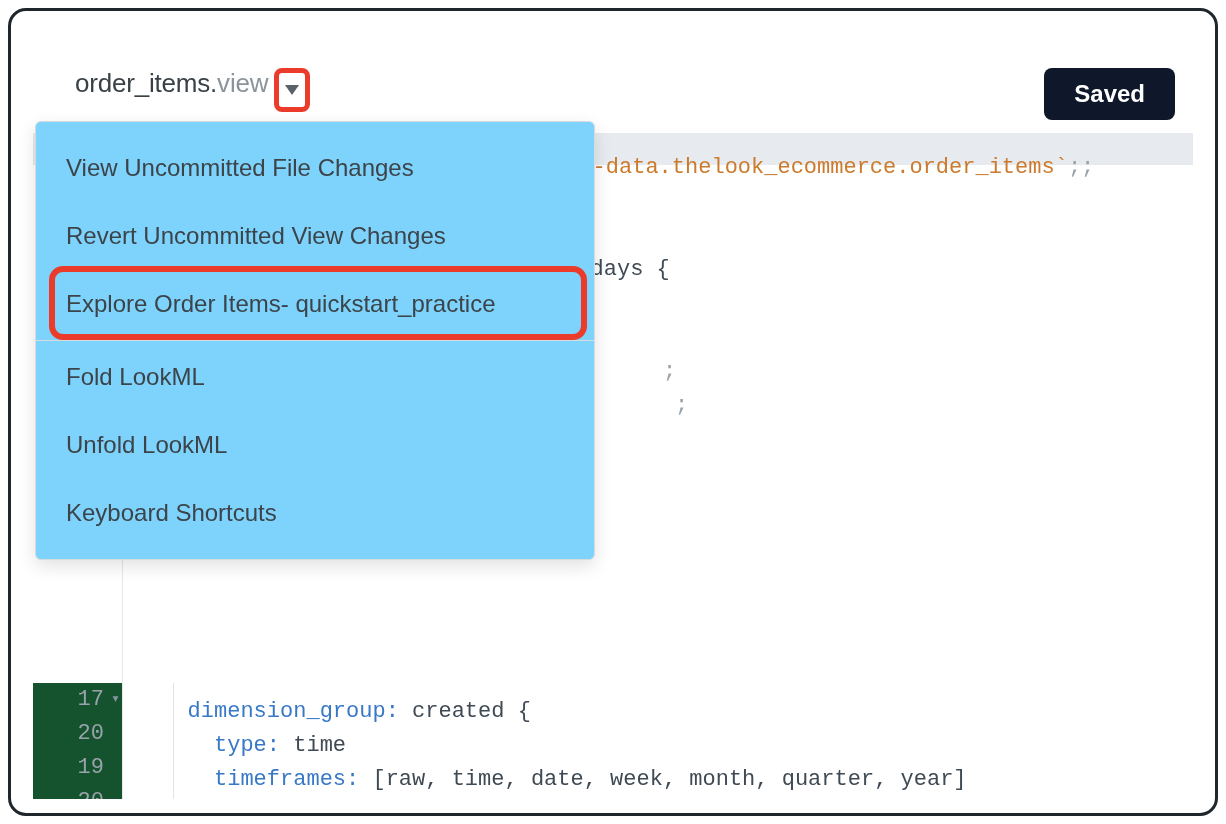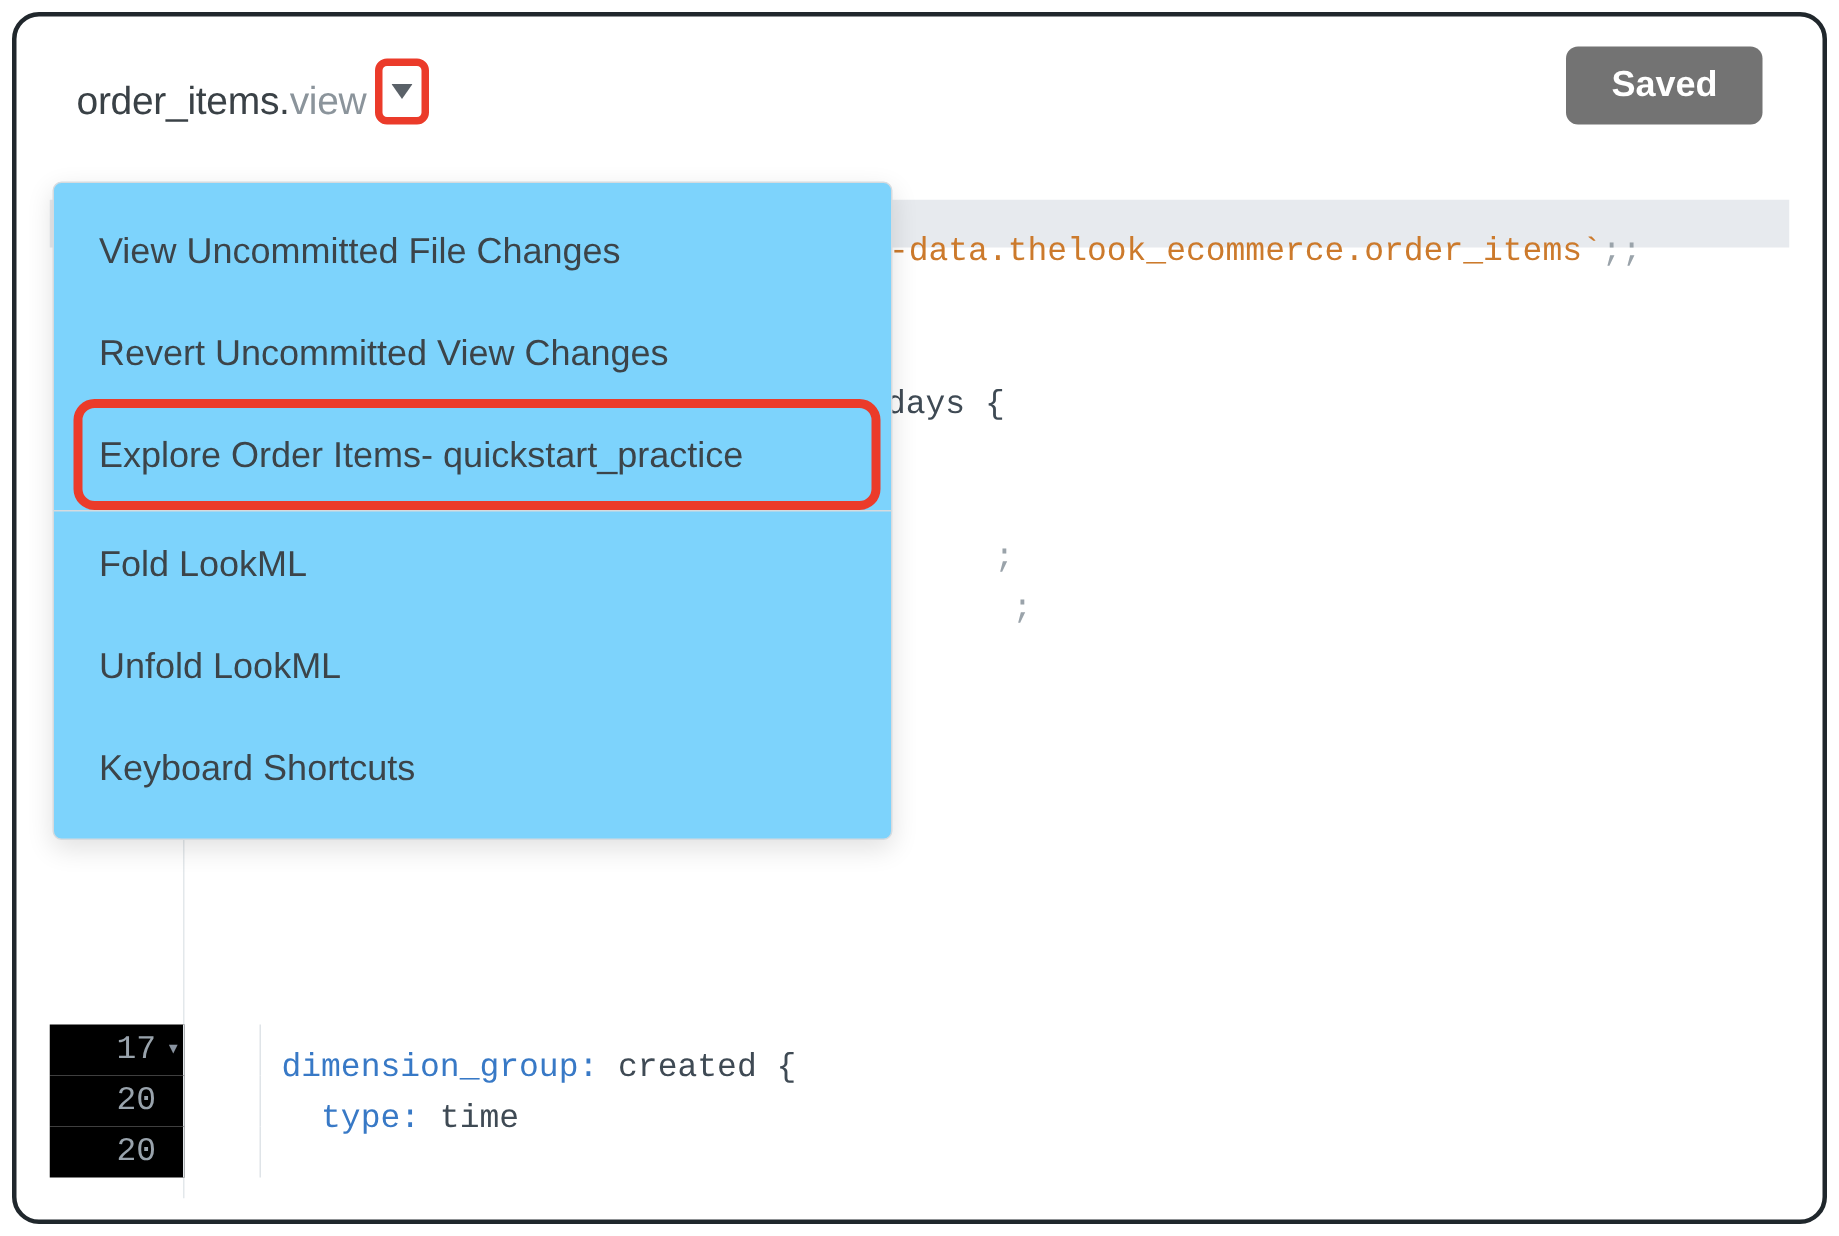--- a/index.html
+++ b/index.html
@@ -14,22 +14,23 @@
     height: 100%;
     border: 3px solid #20272c;
     border-radius: 18px;
     overflow: hidden;
     position: relative;
     background: #fff;
   }
   
   .header {
     display: flex;
-    align-items: flex-end;
-    padding: 20px 40px 14px 40px;
+    align-items: flex-start;
+    padding: 20px 40px 14px 64px;
+    margin-top: 37px;
   }
   .filename {
     font-size: 26px;
     color: #3a4146;
     font-weight: 400;
     letter-spacing: -0.2px;
   }
   .filename .ext { color: #8b949b; }
   .caret-box {
     margin-left: 6px;
@@ -37,21 +38,21 @@
     height: 44px;
     border: 5px solid #eb3b2a;
     border-radius: 8px;
     display: flex;
     align-items: center;
     justify-content: center;
   }
   .caret-box svg { display:block; }
   .spacer { flex: 1; }
   .saved-btn {
-    background: #737373;
+    background: #0f172a;
     color: #fff;
     font-size: 24px;
     font-weight: 600;
     padding: 12px 30px;
     border-radius: 8px;
     border: none;
   }
   
   .menu {
     position: absolute;
@@ -125,21 +126,21 @@
     display: flex;
     position: relative;
     z-index: 1;
   }
   .gutter {
     width: 90px;
     flex: 0 0 90px;
     text-align: right;
     padding-right: 18px;
     color: #99a3ac;
-    background: #000000;
+    background: #14532d;
     position: relative;
     border-right: 1px solid #e3e8eb;
   }
   .gutter.fold::after {
     content: "▾";
     position: absolute;
     right: 2px;
     top: 0;
     font-size: 15px;
     color: #8993a0;
@@ -210,20 +211,24 @@
 
     <div class="code-line">
       <div class="gutter fold">17</div>
       <div class="code-text">  <span class="indent-guide"></span> <span class="tok-key">dimension_group:</span><span class="tok-plain"> created {</span></div>
     </div>
     <div class="code-line">
       <div class="gutter">20</div>
       <div class="code-text">  <span class="indent-guide"></span>   <span class="tok-key">type:</span><span class="tok-plain"> time</span></div>
     </div>
     <div class="code-line">
+      <div class="gutter">19</div>
+      <div class="code-text">  <span class="indent-guide"></span>   <span class="tok-key">timeframes:</span><span class="tok-plain"> [raw, time, date, week, month, quarter, year]</span></div>
+    </div>
+    <div class="code-line">
       <div class="gutter">20</div>
       <div class="code-text">  <span class="indent-guide"></span>    </div>
     </div>
 
   </div>
 
   <div class="menu">
     <div class="menu-item">View Uncommitted File Changes</div>
     <div class="menu-item">Revert Uncommitted View Changes</div>
     <div class="menu-item">Explore Order Items- quickstart_practice</div>

